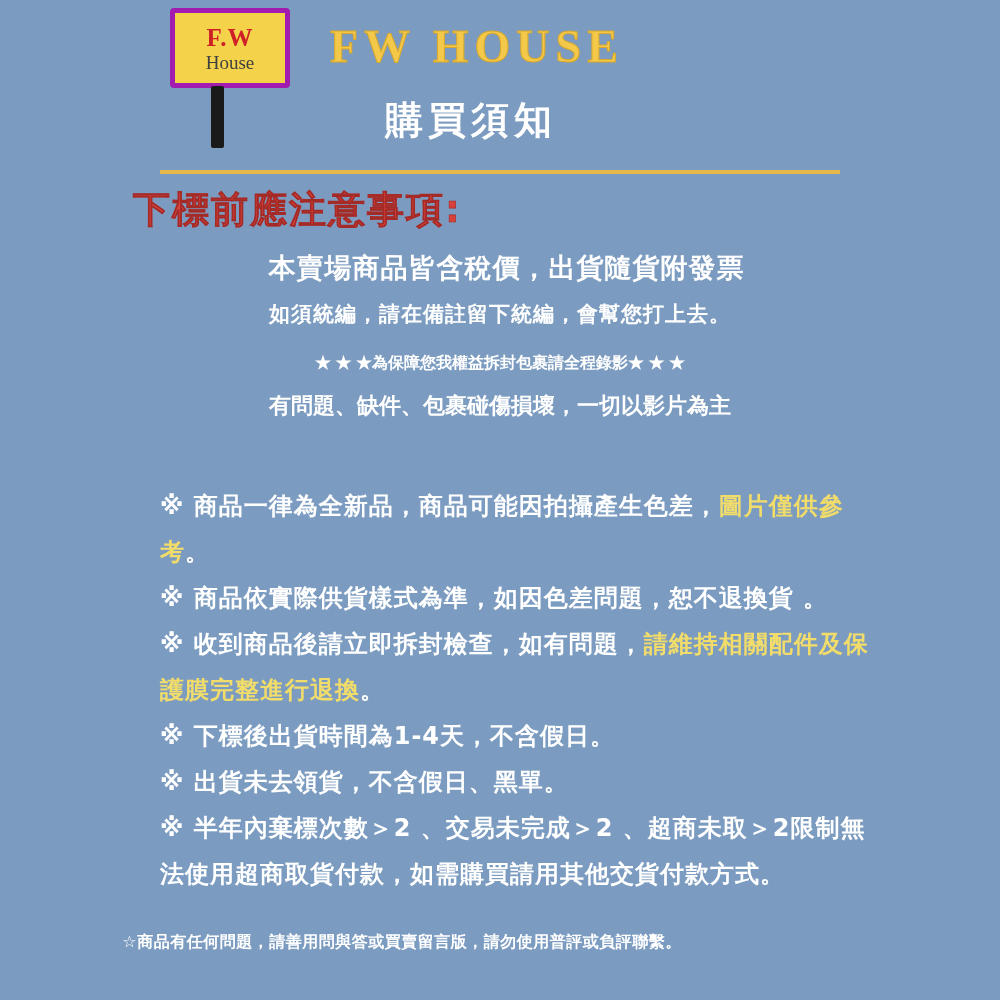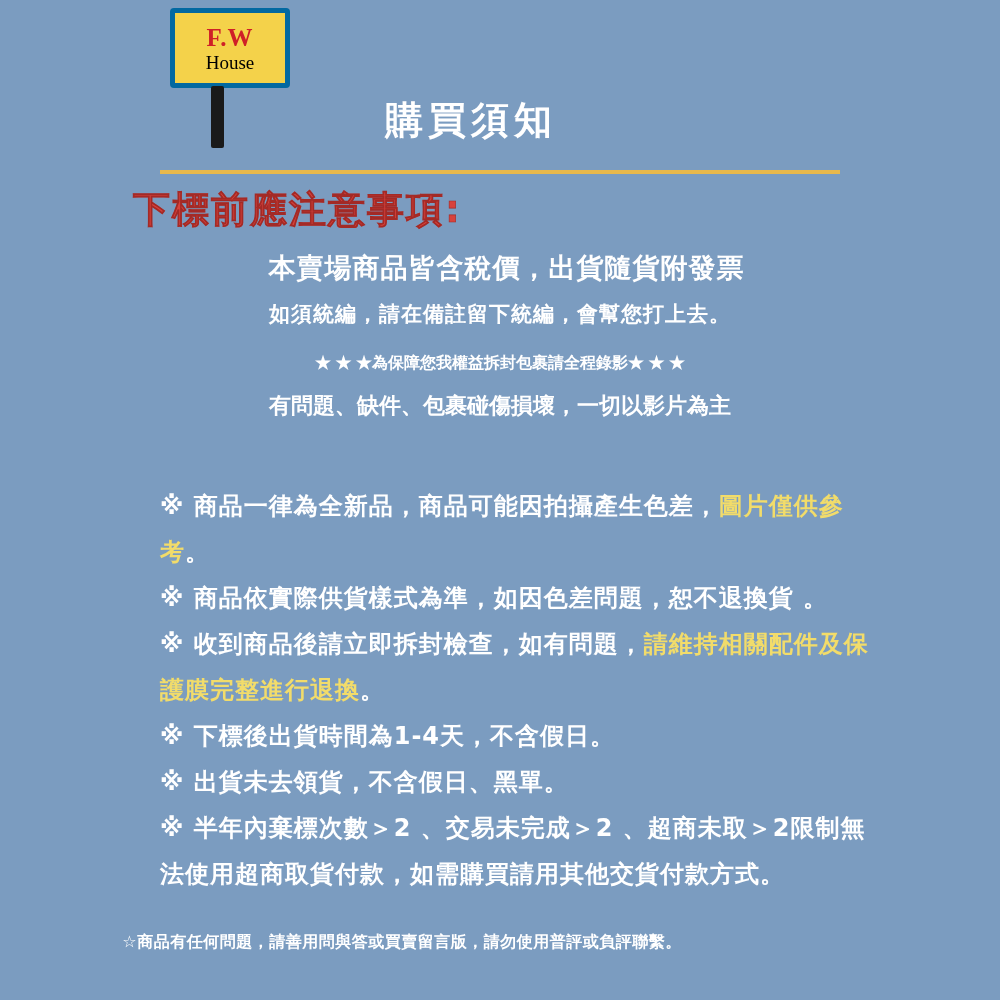--- a/index.html
+++ b/index.html
@@ -27,41 +27,41 @@
     position: relative;
     height: 165px;
   }
   .logo-sign {
     position: absolute;
     left: 170px;
     top: 8px;
     width: 120px;
     height: 80px;
     background: #f4d24a;
-    border: 5px solid #0369a1;
+    border: 5px solid #a21caf;
     border-radius: 4px;
     box-sizing: border-box;
     display: flex;
     flex-direction: column;
     align-items: center;
     justify-content: center;
   }
   .logo-fw {
     font-family: "Liberation Serif", serif;
     font-weight: bold;
     font-size: 25px;
     color: #cf2027;
     letter-spacing: 1px;
     line-height: 1;
     margin-bottom: 3px;
   }
   .logo-house {
     font-family: "Liberation Serif", serif;
     font-size: 19px;
-    color: #000000;
+    color: #404040;
     line-height: 1;
   }
   .logo-post {
     position: absolute;
     left: 211px;
     top: 86px;
     width: 13px;
     height: 62px;
     background: #1a1a1a;
     border-radius: 2px;
@@ -183,20 +183,21 @@
 <body>
 
 <div id="page">
 
   <div class="header">
     <div class="logo-sign">
       <div class="logo-fw">F.W</div>
       <div class="logo-house">House</div>
     </div>
     <div class="logo-post"></div>
+    <div class="brand-title">FW HOUSE</div>
     <div class="brand-sub">購買須知</div>
     <div class="divider"></div>
   </div>
 
   <div class="section-title">下標前應注意事項:</div>
 
   <div class="centered-block">
     <div class="ln-1">本賣場商品皆含稅價，出貨隨貨附發票</div>
     <div class="ln-2">如須統編，請在備註留下統編，會幫您打上去。</div>
     <div class="ln-3">★ ★ ★為保障您我權益拆封包裹請全程錄影★ ★ ★</div>

